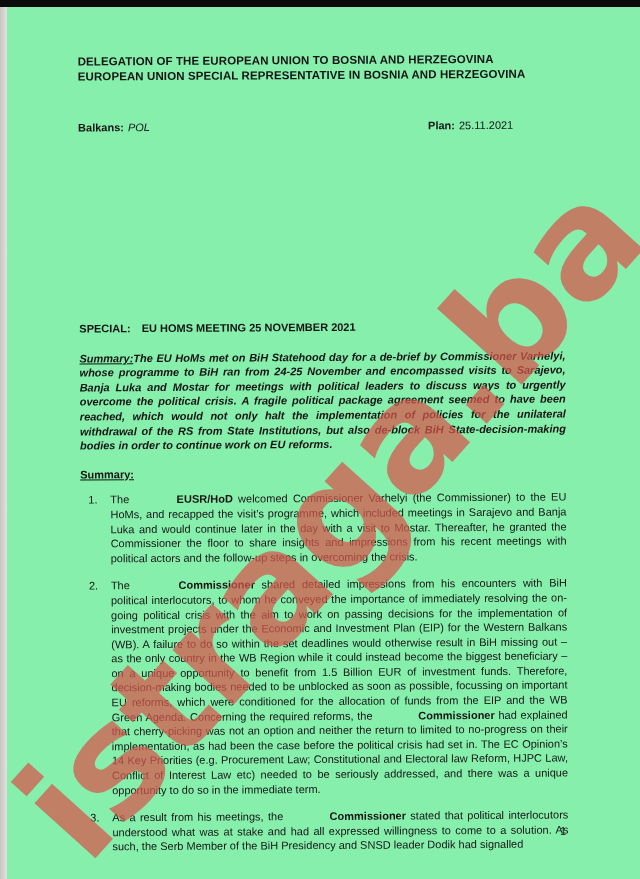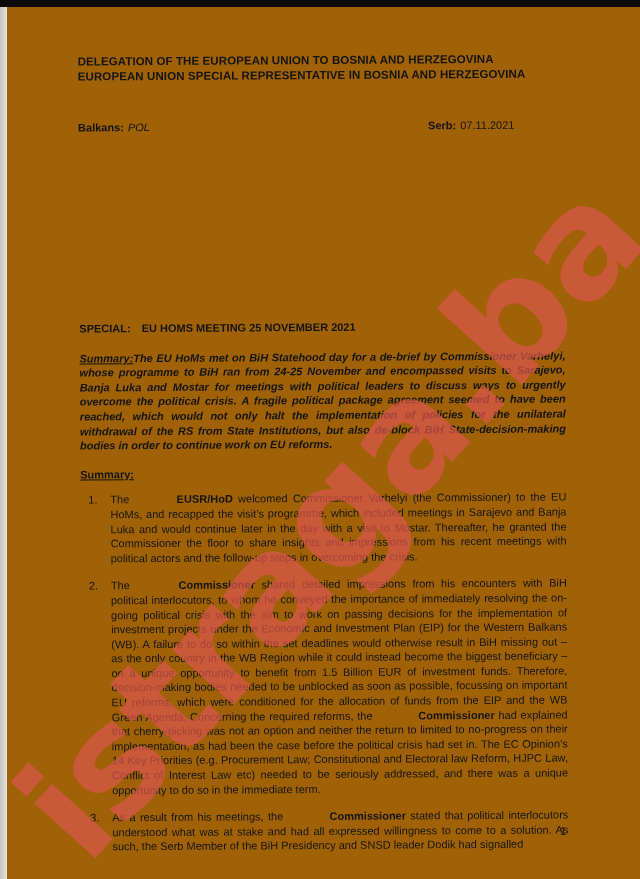--- a/index.html
+++ b/index.html
@@ -13,21 +13,21 @@
   .scan-top-band {
     position: absolute; top: 0; left: 0; width: 640px; height: 7px;
     background: #0b0b0b; z-index: 3;
   }
   .scan-left-strip {
     position: absolute; top: 7px; left: 0; width: 7px; height: 872px;
     background: linear-gradient(to right, #c7c5c2, #e4e2df); z-index: 3;
   }
   .page {
     position: absolute; top: 7px; left: 7px; right: 0; bottom: 0;
-    background: #a16207;
+    background: #86efac;
     z-index: 1;
   }
   .content {
     position: absolute; top: 0; left: 0; width: 633px; height: 872px;
     padding: 46px 74px 0 73px;
     transform: rotate(-0.35deg);
     font-size: 11px;
     line-height: 14.6px;
   }
   .doc-header { font-weight: bold; font-size: 11.5px; line-height: 15px; letter-spacing: 0.1px; }
@@ -81,21 +81,21 @@
     <div class="doc-header">
       <div>DELEGATION OF THE EUROPEAN UNION TO BOSNIA AND HERZEGOVINA</div>
       <div>EUROPEAN UNION SPECIAL REPRESENTATIVE IN BOSNIA AND HERZEGOVINA</div>
     </div>
 
     <div class="meta-row">
       <div class="meta-author">
         <span class="lbl">Balkans:</span><span class="author-val">POL</span>
       </div>
       <div class="meta-date">
-        <span class="lbl">Serb:</span><span class="date-val">07.11.2021</span>
+        <span class="lbl">Plan:</span><span class="date-val">25.11.2021</span>
       </div>
     </div>
 
     <div class="subject-row">
       <span>SPECIAL:</span><span class="subject-title">EU HOMS MEETING 25 NOVEMBER 2021</span>
     </div>
 
     <p class="summary">
       <span class="summary-label">Summary:</span><span>The EU HoMs met on BiH Statehood day for a de-brief by Commissioner Varhelyi, whose programme to BiH ran from 24-25 November and encompassed visits to Sarajevo, Banja Luka and Mostar for meetings with political leaders to discuss ways to urgently overcome the political crisis. A fragile political package agreement seemed to have been reached, which would not only halt the implementation of policies for the unilateral withdrawal of the RS from State Institutions, but also de-block BiH State-decision-making bodies in order to continue work on EU reforms.</span>
     </p>

